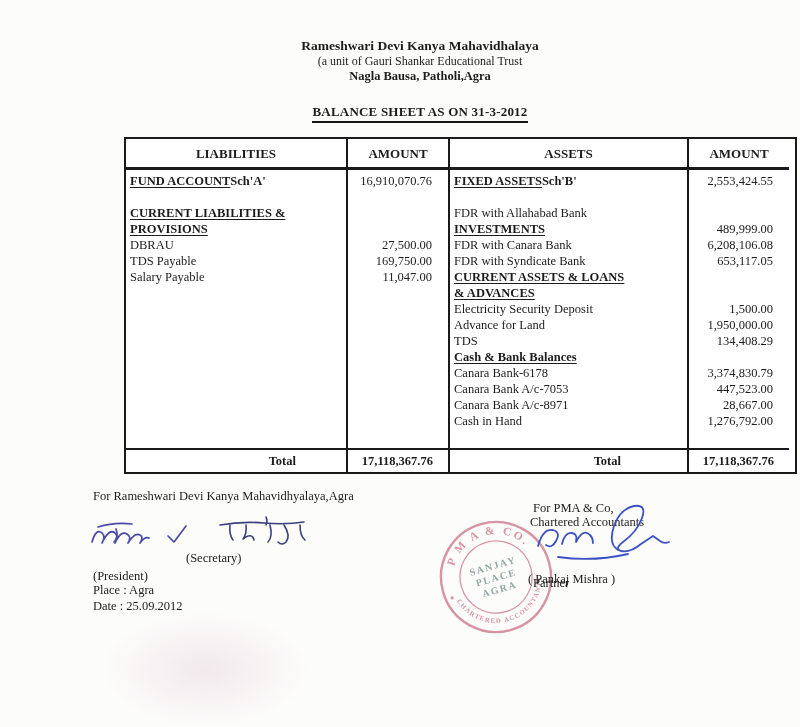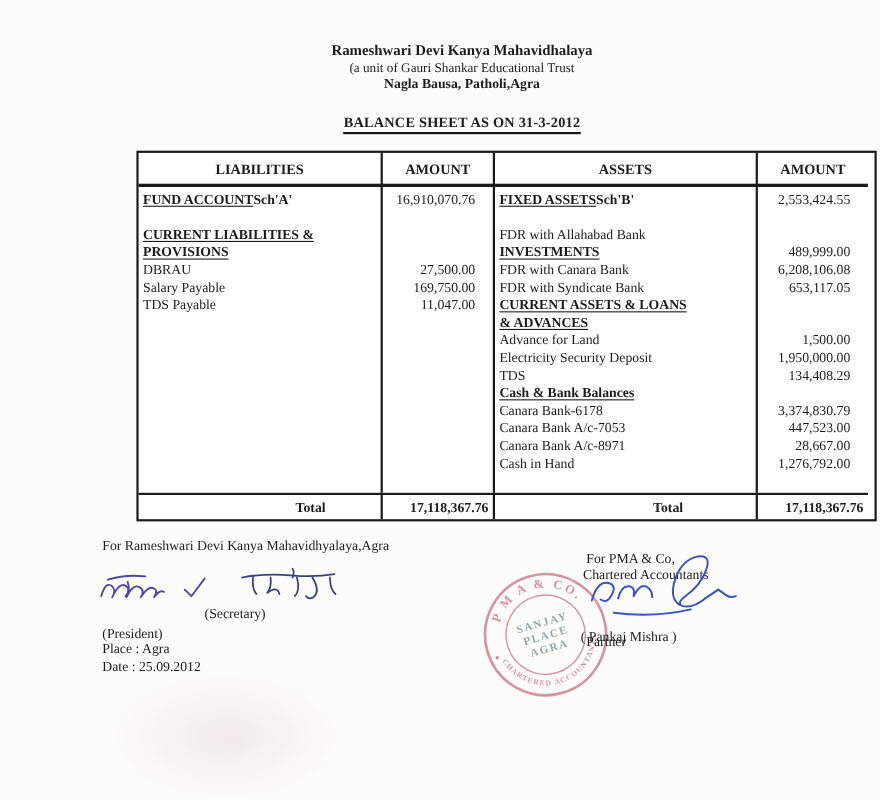--- a/index.html
+++ b/index.html
@@ -51,21 +51,21 @@
   .line{height:16px;line-height:16px;font-size:12.5px;display:flex;white-space:nowrap;}
   .line .u{font-weight:bold;text-decoration:underline;text-underline-offset:2px;}
   .line .sch{font-weight:bold;padding-right:5px;}
   .amt-line{display:block;text-align:right;height:16px;line-height:16px;font-size:12.5px;}
   .total-cell{
     border-top:2px solid var(--table-border);
     font-size:12.5px;font-weight:bold;line-height:22px;
   }
   .total-label-left{text-align:right;padding-right:50px;}
   .total-label-right{text-align:right;padding-right:66px;}
-  .total-amt{text-align:right;padding-right:4px;}
+  .total-amt{text-align:right;padding-right:15px;}
   
   .f-text{position:absolute;font-size:12.5px;line-height:15px;white-space:nowrap;}
   .sig{position:absolute;}
   .sig path{fill:none;stroke-linecap:round;stroke-linejoin:round;}
   .sig-president path{stroke:var(--signature-blue-president);stroke-width:1.7;}
   .sig-secretary path{stroke:var(--signature-blue-secretary);stroke-width:1.6;}
   .sig-partner path{stroke:var(--signature-blue-partner);stroke-width:1.8;}
   .stamp-wrap{
     position:absolute;left:436px;top:517px;width:120px;height:120px;
     transform:rotate(-16deg);opacity:.85;z-index:1;
@@ -111,24 +111,24 @@
         <div class="line">
           <span class="u">CURRENT LIABILITIES &amp;</span>
         </div>
         <div class="line">
           <span class="u">PROVISIONS</span>
         </div>
         <div class="line">
           <span>DBRAU</span>
         </div>
         <div class="line">
+          <span>TDS Payable</span>
+        </div>
+        <div class="line">
           <span>Salary Payable</span>
-        </div>
-        <div class="line">
-          <span>TDS Payable</span>
         </div>
       </div>
     <div class="cell body-cell amounts-cell v-div" id="liab-amounts">
         <div class="amt-line">16,910,070.76</div>
         <div class="amt-line">&nbsp;</div>
         <div class="amt-line">&nbsp;</div>
         <div class="amt-line">&nbsp;</div>
         <div class="amt-line">27,500.00</div>
         <div class="amt-line">169,750.00</div>
         <div class="amt-line">11,047.00</div>
@@ -151,24 +151,24 @@
         <div class="line">
           <span>FDR with Syndicate Bank</span>
         </div>
         <div class="line">
           <span class="u">CURRENT ASSETS &amp; LOANS</span>
         </div>
         <div class="line">
           <span class="u">&amp; ADVANCES</span>
         </div>
         <div class="line">
+          <span>Electricity Security Deposit</span>
+        </div>
+        <div class="line">
           <span>Advance for Land</span>
-        </div>
-        <div class="line">
-          <span>Electricity Security Deposit</span>
         </div>
         <div class="line">
           <span>TDS</span>
         </div>
         <div class="line">
           <span class="u">Cash &amp; Bank Balances</span>
         </div>
         <div class="line">
           <span>Canara Bank-6178</span>
         </div>

